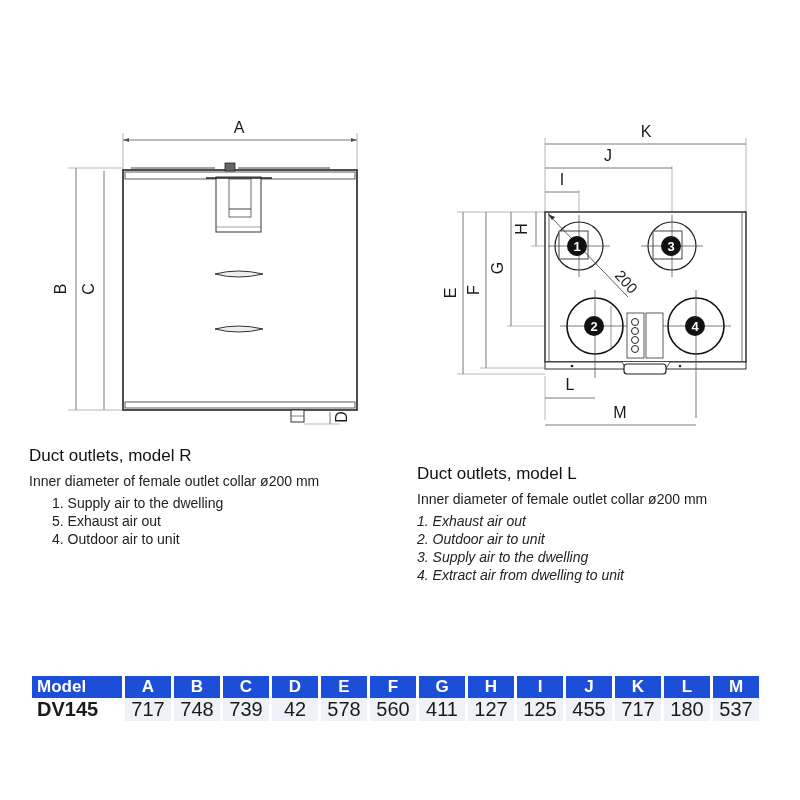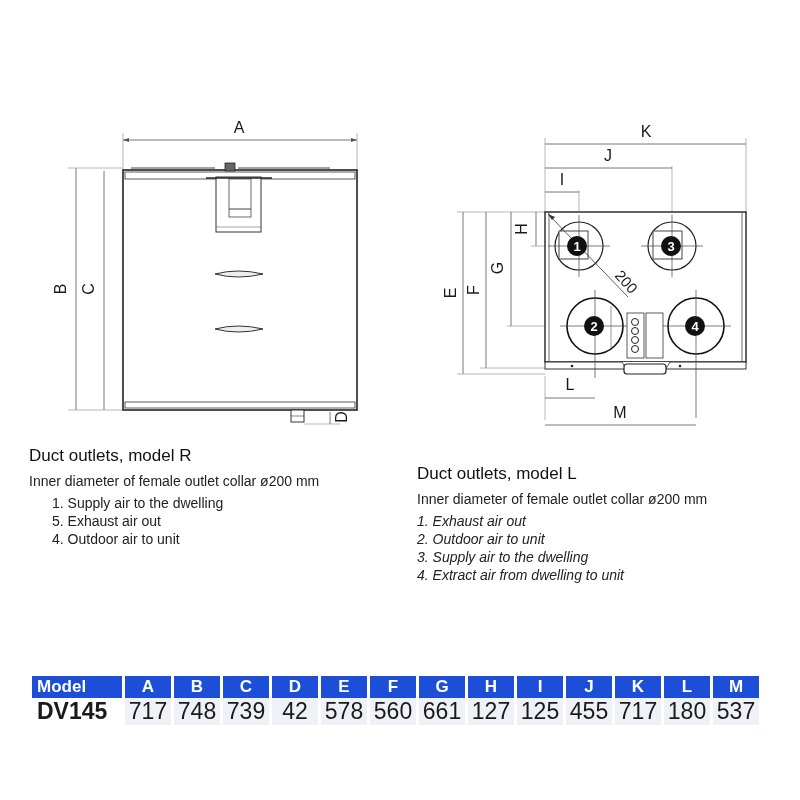--- a/index.html
+++ b/index.html
@@ -6,21 +6,21 @@
   body { width:800px; height:800px; position:relative; overflow:hidden; font-family:"Liberation Sans", sans-serif; color:#1a1a1a; }
   .abs { position:absolute; }
   svg text { font-family:"Liberation Sans", sans-serif; }
   .dim-label { font-size:16px; fill:#1a1a1a; }
   .sec-title { font-size:17px; font-weight:normal; color:#111; }
   .sec-sub { font-size:14px; color:#222; }
   .sec-list { font-size:14px; color:#222; line-height:18px; margin:0; padding:0; list-style:none; }
   table.spec { border-collapse:separate; border-spacing:3px 0; position:absolute; left:29px; top:676px; }
   table.spec th { background:#1d4ed8; color:#ffffff; font-size:17px; font-weight:bold; height:22px; padding:0; text-align:center; }
   table.spec th.model { text-align:left; padding-left:5px; }
-  table.spec td { background:#eef1f6; font-size:23px; height:22px; padding:0; text-align:center; color:#1a1a1a; }
+  table.spec td { background:#eef1f6; font-size:20px; height:22px; padding:0; text-align:center; color:#1a1a1a; }
   table.spec td.model { background:#ffffff; font-weight:bold; text-align:left; padding-left:5px; }
 </style>
 </head>
 <body>
 
 <svg class="abs" style="left:0;top:0" width="400" height="440" viewBox="0 0 400 440">
 
   <line x1="123" y1="140" x2="357" y2="140" stroke="#555" stroke-width="0.8"></line>
   <line x1="123" y1="133" x2="123" y2="170" stroke="#888" stroke-width="0.6"></line>
   <line x1="357" y1="133" x2="357" y2="170" stroke="#888" stroke-width="0.6"></line>
@@ -188,21 +188,21 @@
   </thead>
   <tbody>
     <tr>
       <td class="model">DV145</td>
       <td>717</td>
       <td>748</td>
       <td>739</td>
       <td>42</td>
       <td>578</td>
       <td>560</td>
-      <td>661</td>
+      <td>411</td>
       <td>127</td>
       <td>125</td>
       <td>455</td>
       <td>717</td>
       <td>180</td>
       <td>537</td>
     </tr>
   </tbody>
 </table>
 

